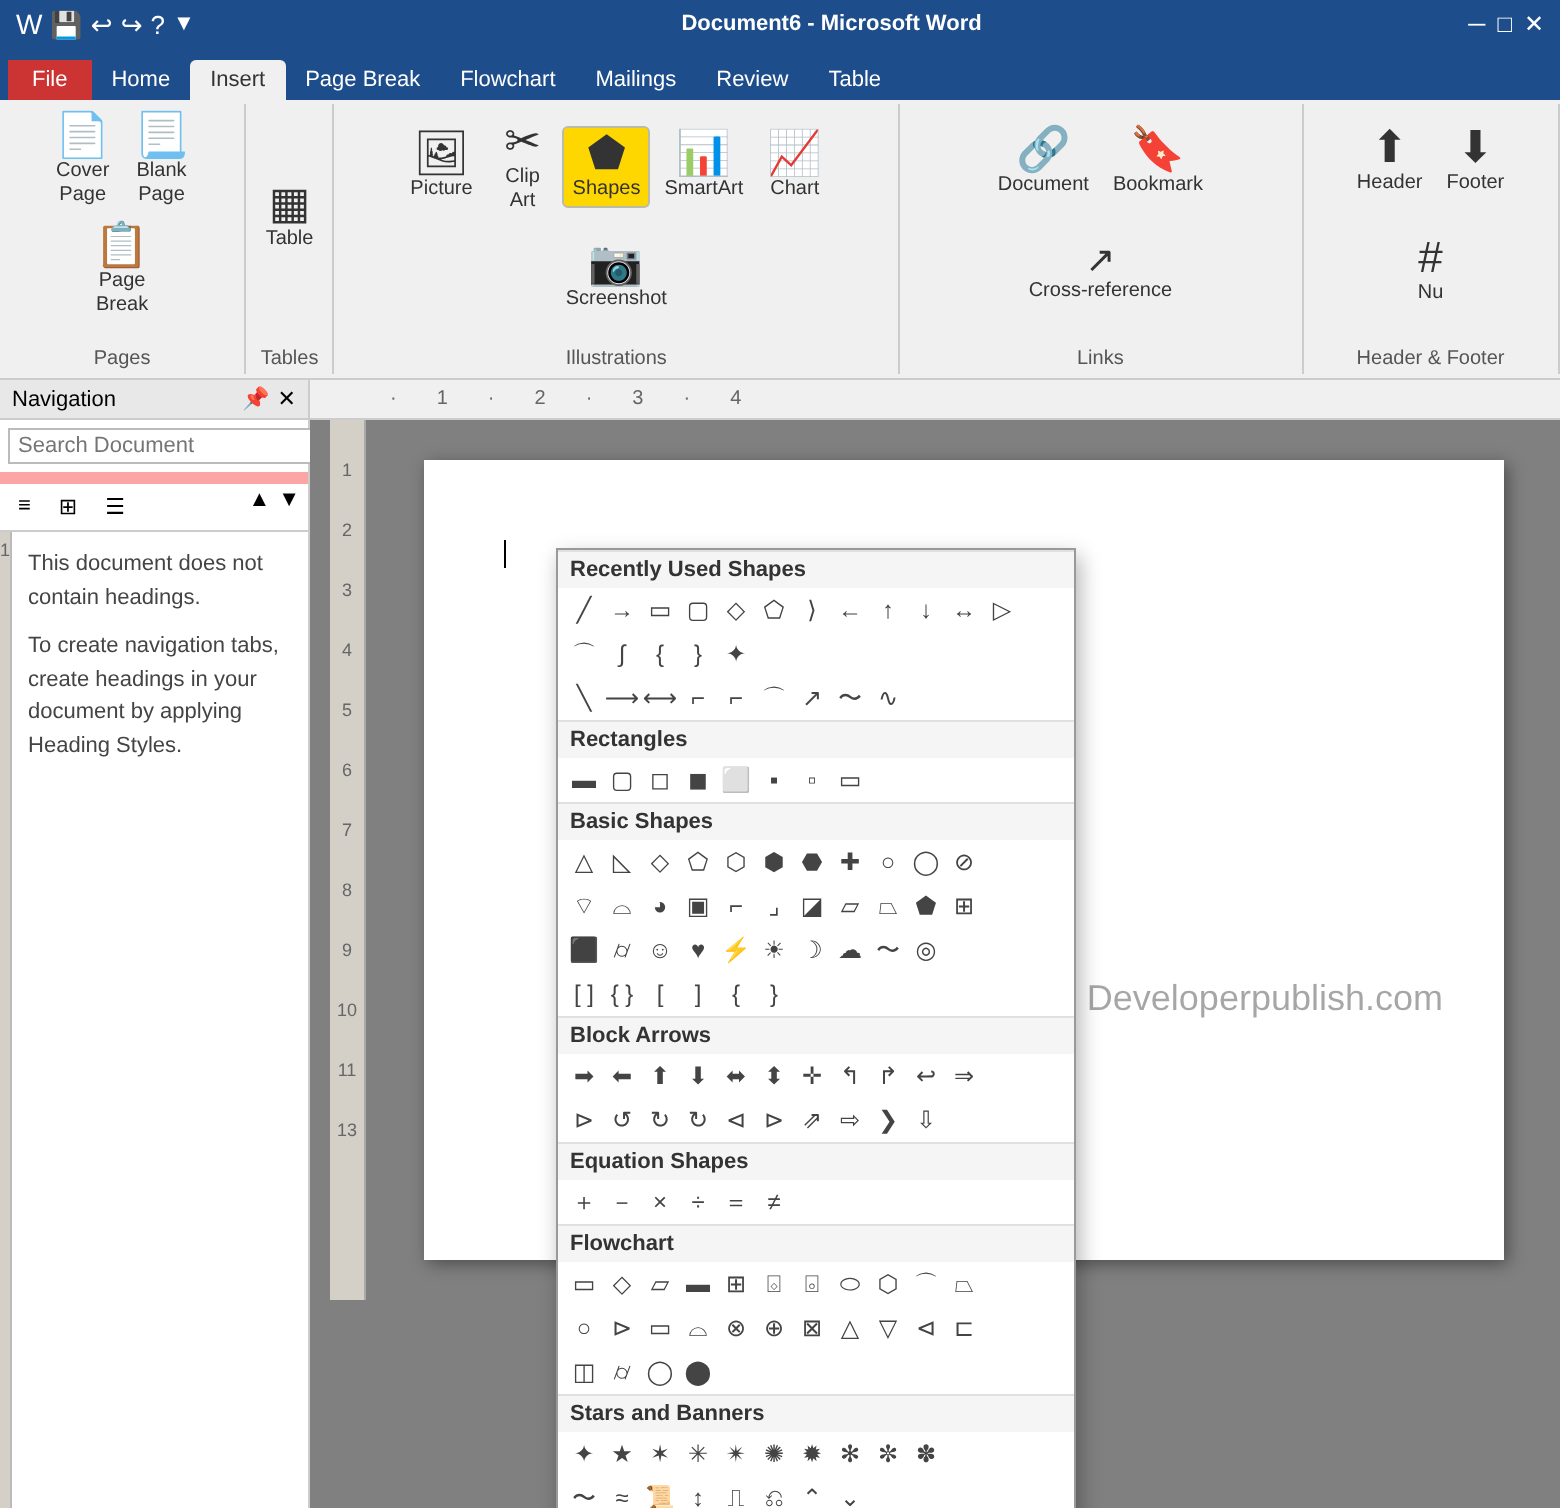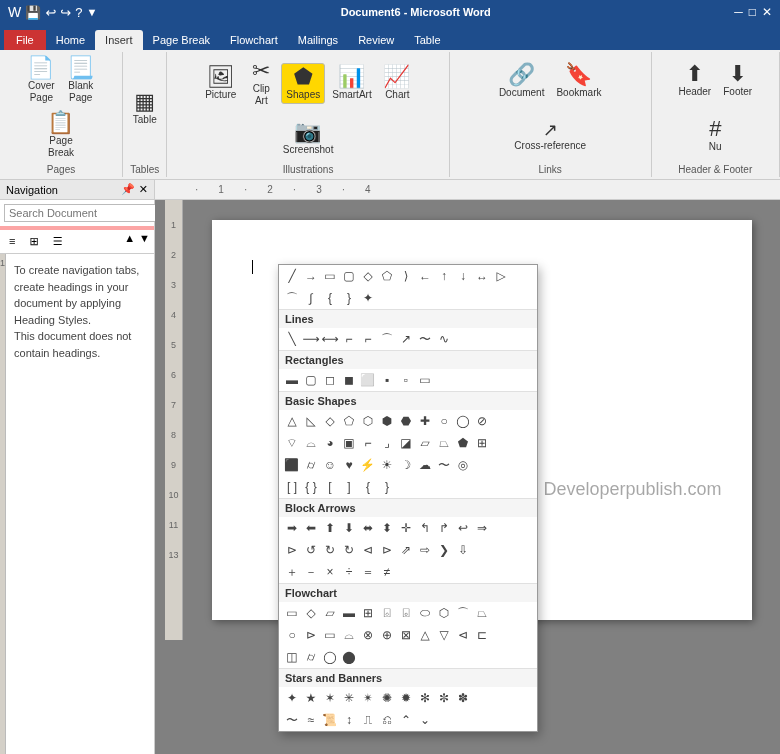--- a/index.html
+++ b/index.html
@@ -60,21 +60,21 @@
       display: flex;
       align-items: center;
       gap: 2px;
       flex: 1;
       flex-wrap: wrap;
       justify-content: center;
     }
     .ribbon-group-label {
       font-size: 10px;
       color: #555;
-      margin-top: 2px;
+      margin-top: 12px;
       text-align: center;
     }
     .ribbon-btn {
       display: flex;
       flex-direction: column;
       align-items: center;
       justify-content: center;
       padding: 2px 4px;
       border-radius: 3px;
       cursor: pointer;
@@ -107,21 +107,21 @@
       display: flex;
       align-items: center;
       justify-content: space-between;
       border-bottom: 1px solid #ccc;
       font-size: 11px;
     }
     .nav-pane-search {
       display: flex;
       align-items: center;
       padding: 4px;
-      border-bottom: 4px solid #fca5a5;
+      border-bottom: 6px solid #fca5a5;
       gap: 2px;
     }
     .nav-pane-search input {
       flex: 1;
       border: 1px solid #bbb;
       padding: 2px 4px;
       font-size: 11px;
       outline: none;
     }
     .nav-pane-tabs {
@@ -376,22 +376,22 @@
       <div class="nav-pane-tab">☰</div>
       <span style="margin-left:auto;cursor:pointer;">▲</span>
       <span style="cursor:pointer;">▼</span>
     </div>
 
     <div style="display:flex;flex:1;">
       <div style="width:16px;background:#d4d0c8;border-right:1px solid #bbb;display:flex;flex-direction:column;align-items:center;padding-top:4px;font-size:9px;color:#666;">
         <span>1</span>
       </div>
       <div class="nav-pane-content">
+        <p style="margin-bottom:8px;">This document does not contain headings.</p>
         <p>To create navigation tabs, create headings in your document by applying Heading Styles.</p>
-        <p style="margin-bottom:8px;">This document does not contain headings.</p>
       </div>
     </div>
   </div>
 
   <div class="doc-area">
 
     <div class="ruler">
       <span style="margin-left:20px;">·</span>
       <span style="margin-left:20px;">1</span>
       <span style="margin-left:20px;">·</span>
@@ -421,20 +421,21 @@
 
       <div class="doc-page">
         <span class="cursor"></span>
         <div class="watermark">Developerpublish.com</div>
       </div>
     </div>
   </div>
 
   <div class="shapes-dropdown">
 
+    <div class="shapes-section-header">Recently Used Shapes</div>
     <div class="shapes-row">
       <span class="shape-icon">╱</span>
       <span class="shape-icon">→</span>
       <span class="shape-icon">▭</span>
       <span class="shape-icon">▢</span>
       <span class="shape-icon">◇</span>
       <span class="shape-icon">⬠</span>
       <span class="shape-icon">⟩</span>
       <span class="shape-icon">←</span>
       <span class="shape-icon">↑</span>
@@ -443,21 +444,20 @@
       <span class="shape-icon">▷</span>
     </div>
     <div class="shapes-row">
       <span class="shape-icon">⌒</span>
       <span class="shape-icon">∫</span>
       <span class="shape-icon">{</span>
       <span class="shape-icon">}</span>
       <span class="shape-icon">✦</span>
     </div>
 
-    <div class="shapes-section-header">Lines</div>
     <div class="shapes-row">
       <span class="shape-icon">╲</span>
       <span class="shape-icon">⟶</span>
       <span class="shape-icon">⟷</span>
       <span class="shape-icon">⌐</span>
       <span class="shape-icon">⌐</span>
       <span class="shape-icon">⌒</span>
       <span class="shape-icon">↗</span>
       <span class="shape-icon">〜</span>
       <span class="shape-icon">∿</span>
@@ -543,20 +543,21 @@
       <span class="shape-icon">↻</span>
       <span class="shape-icon">↻</span>
       <span class="shape-icon">⊲</span>
       <span class="shape-icon">⊳</span>
       <span class="shape-icon">⇗</span>
       <span class="shape-icon">⇨</span>
       <span class="shape-icon">❯</span>
       <span class="shape-icon">⇩</span>
     </div>
 
+    <div class="shapes-section-header">Equation Shapes</div>
     <div class="shapes-row">
       <span class="shape-icon">＋</span>
       <span class="shape-icon">－</span>
       <span class="shape-icon">×</span>
       <span class="shape-icon">÷</span>
       <span class="shape-icon">＝</span>
       <span class="shape-icon">≠</span>
     </div>
 
     <div class="shapes-section-header">Flowchart</div>

